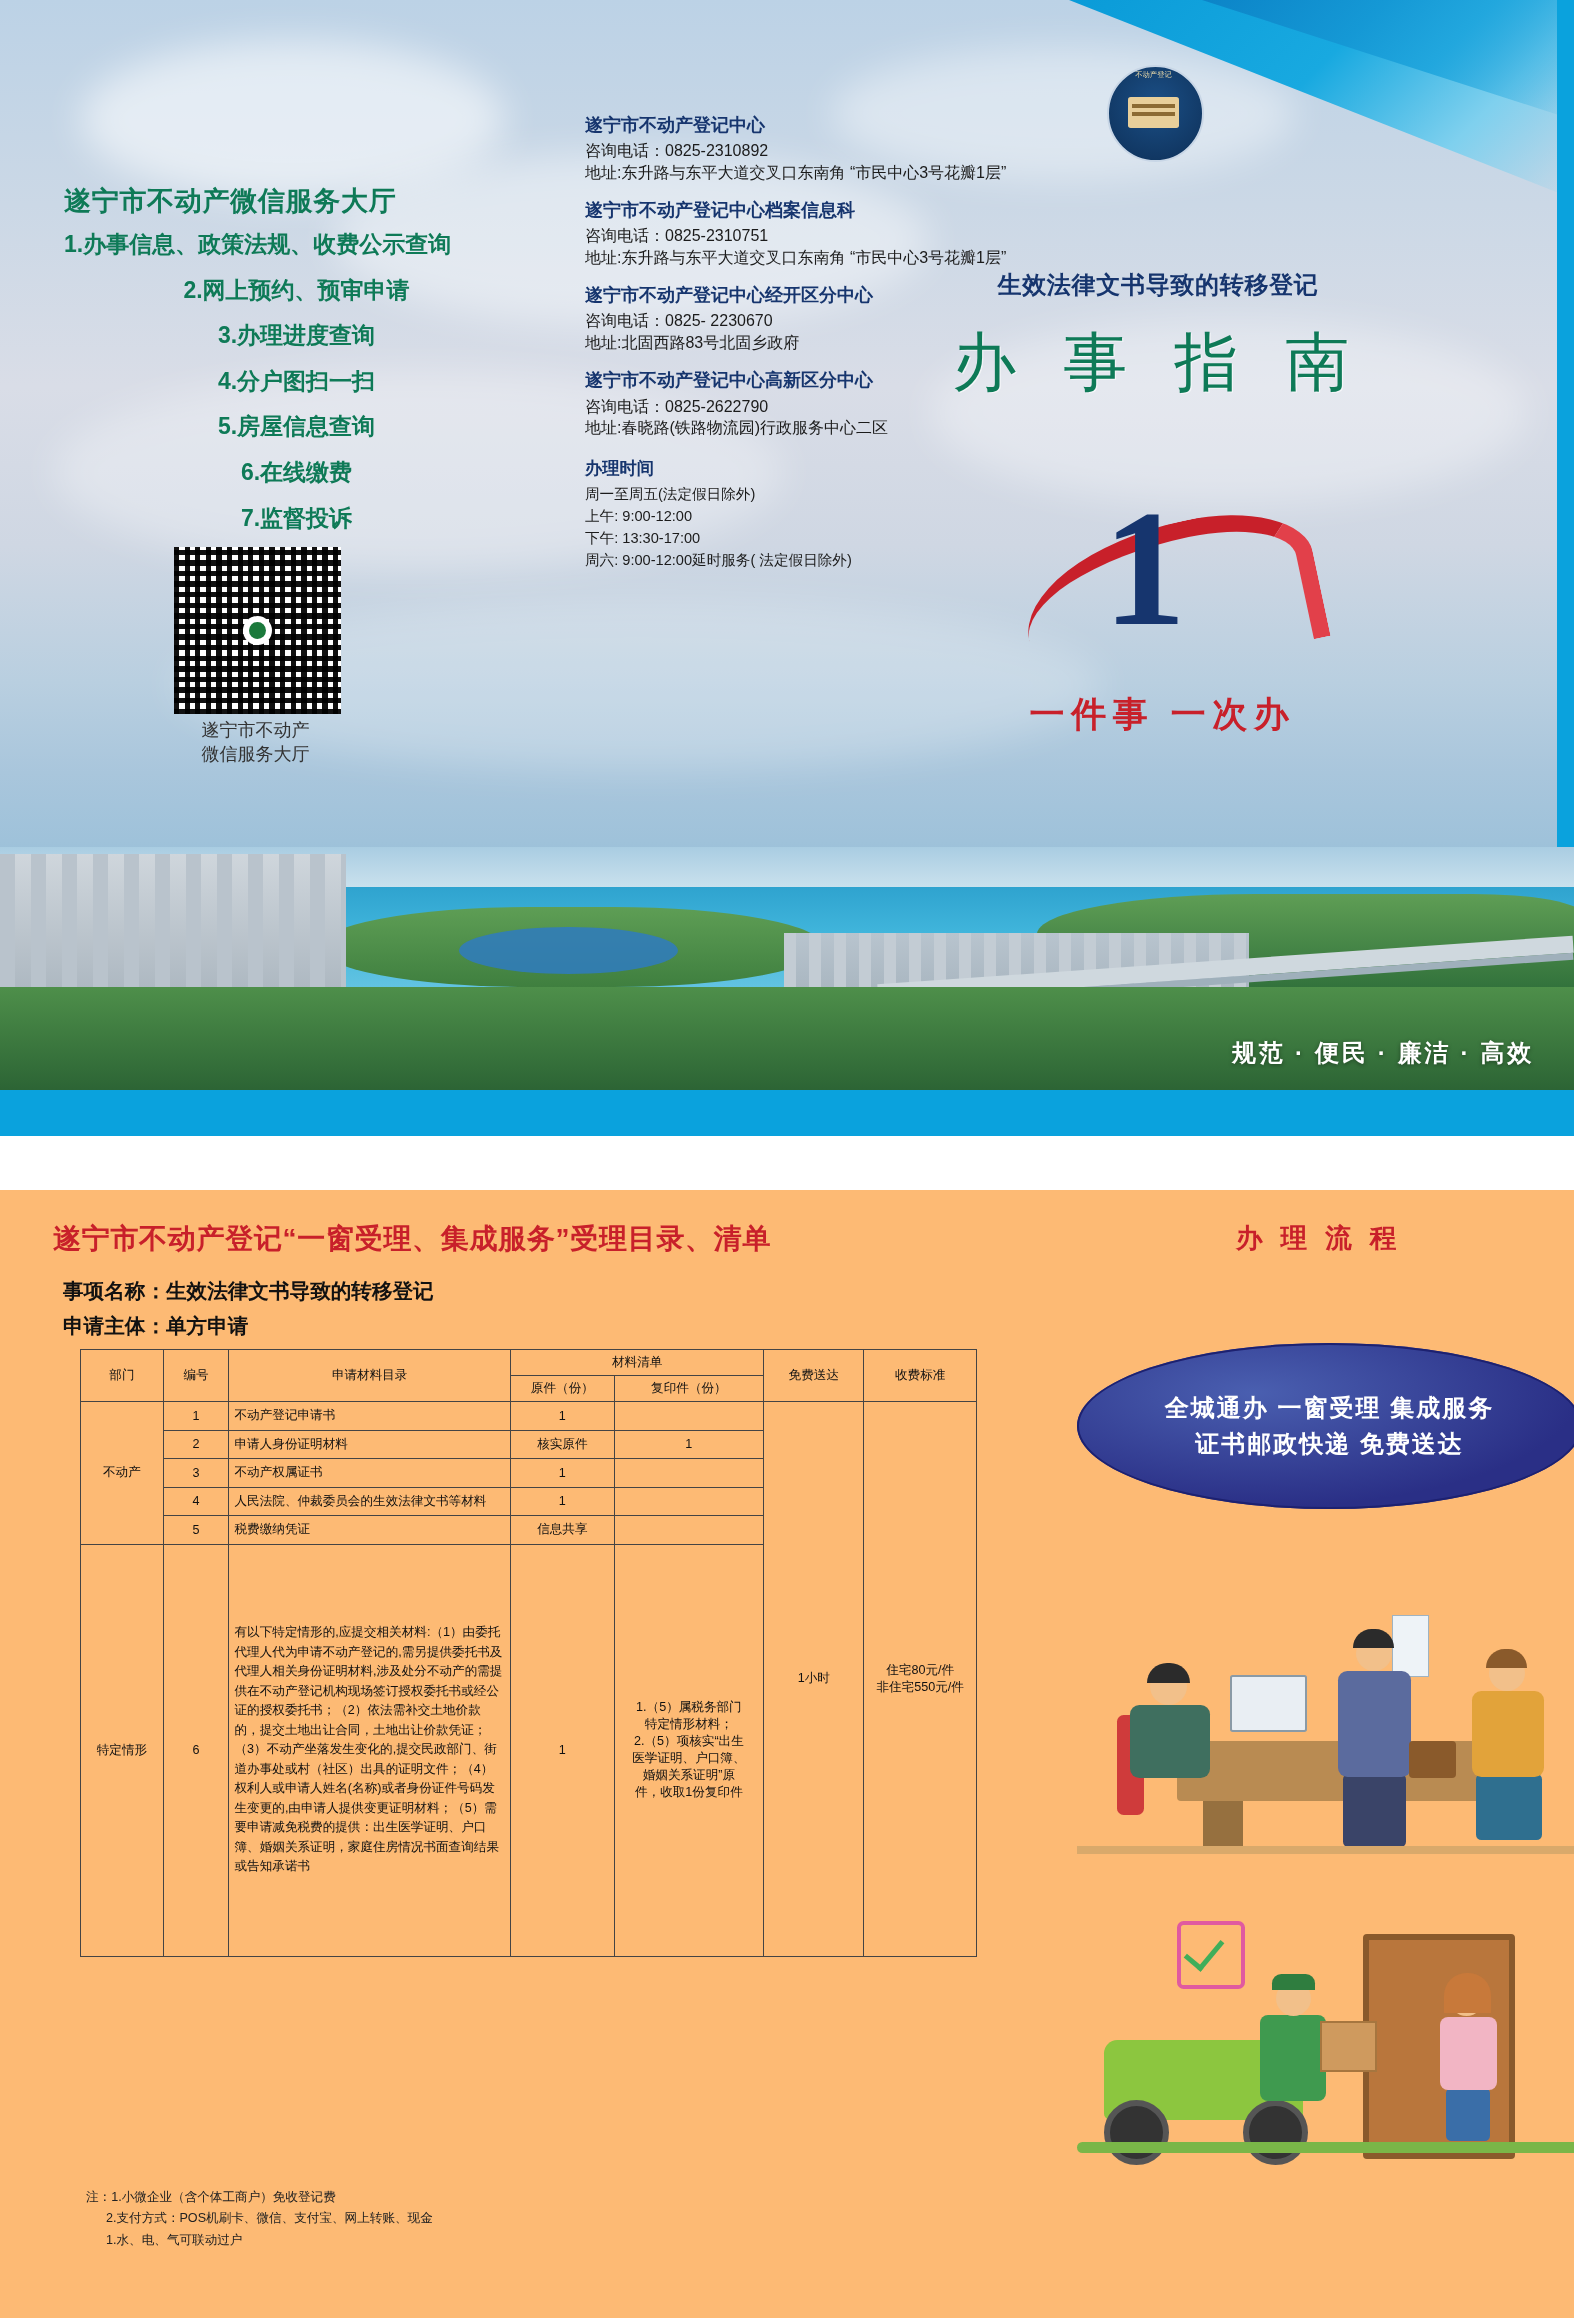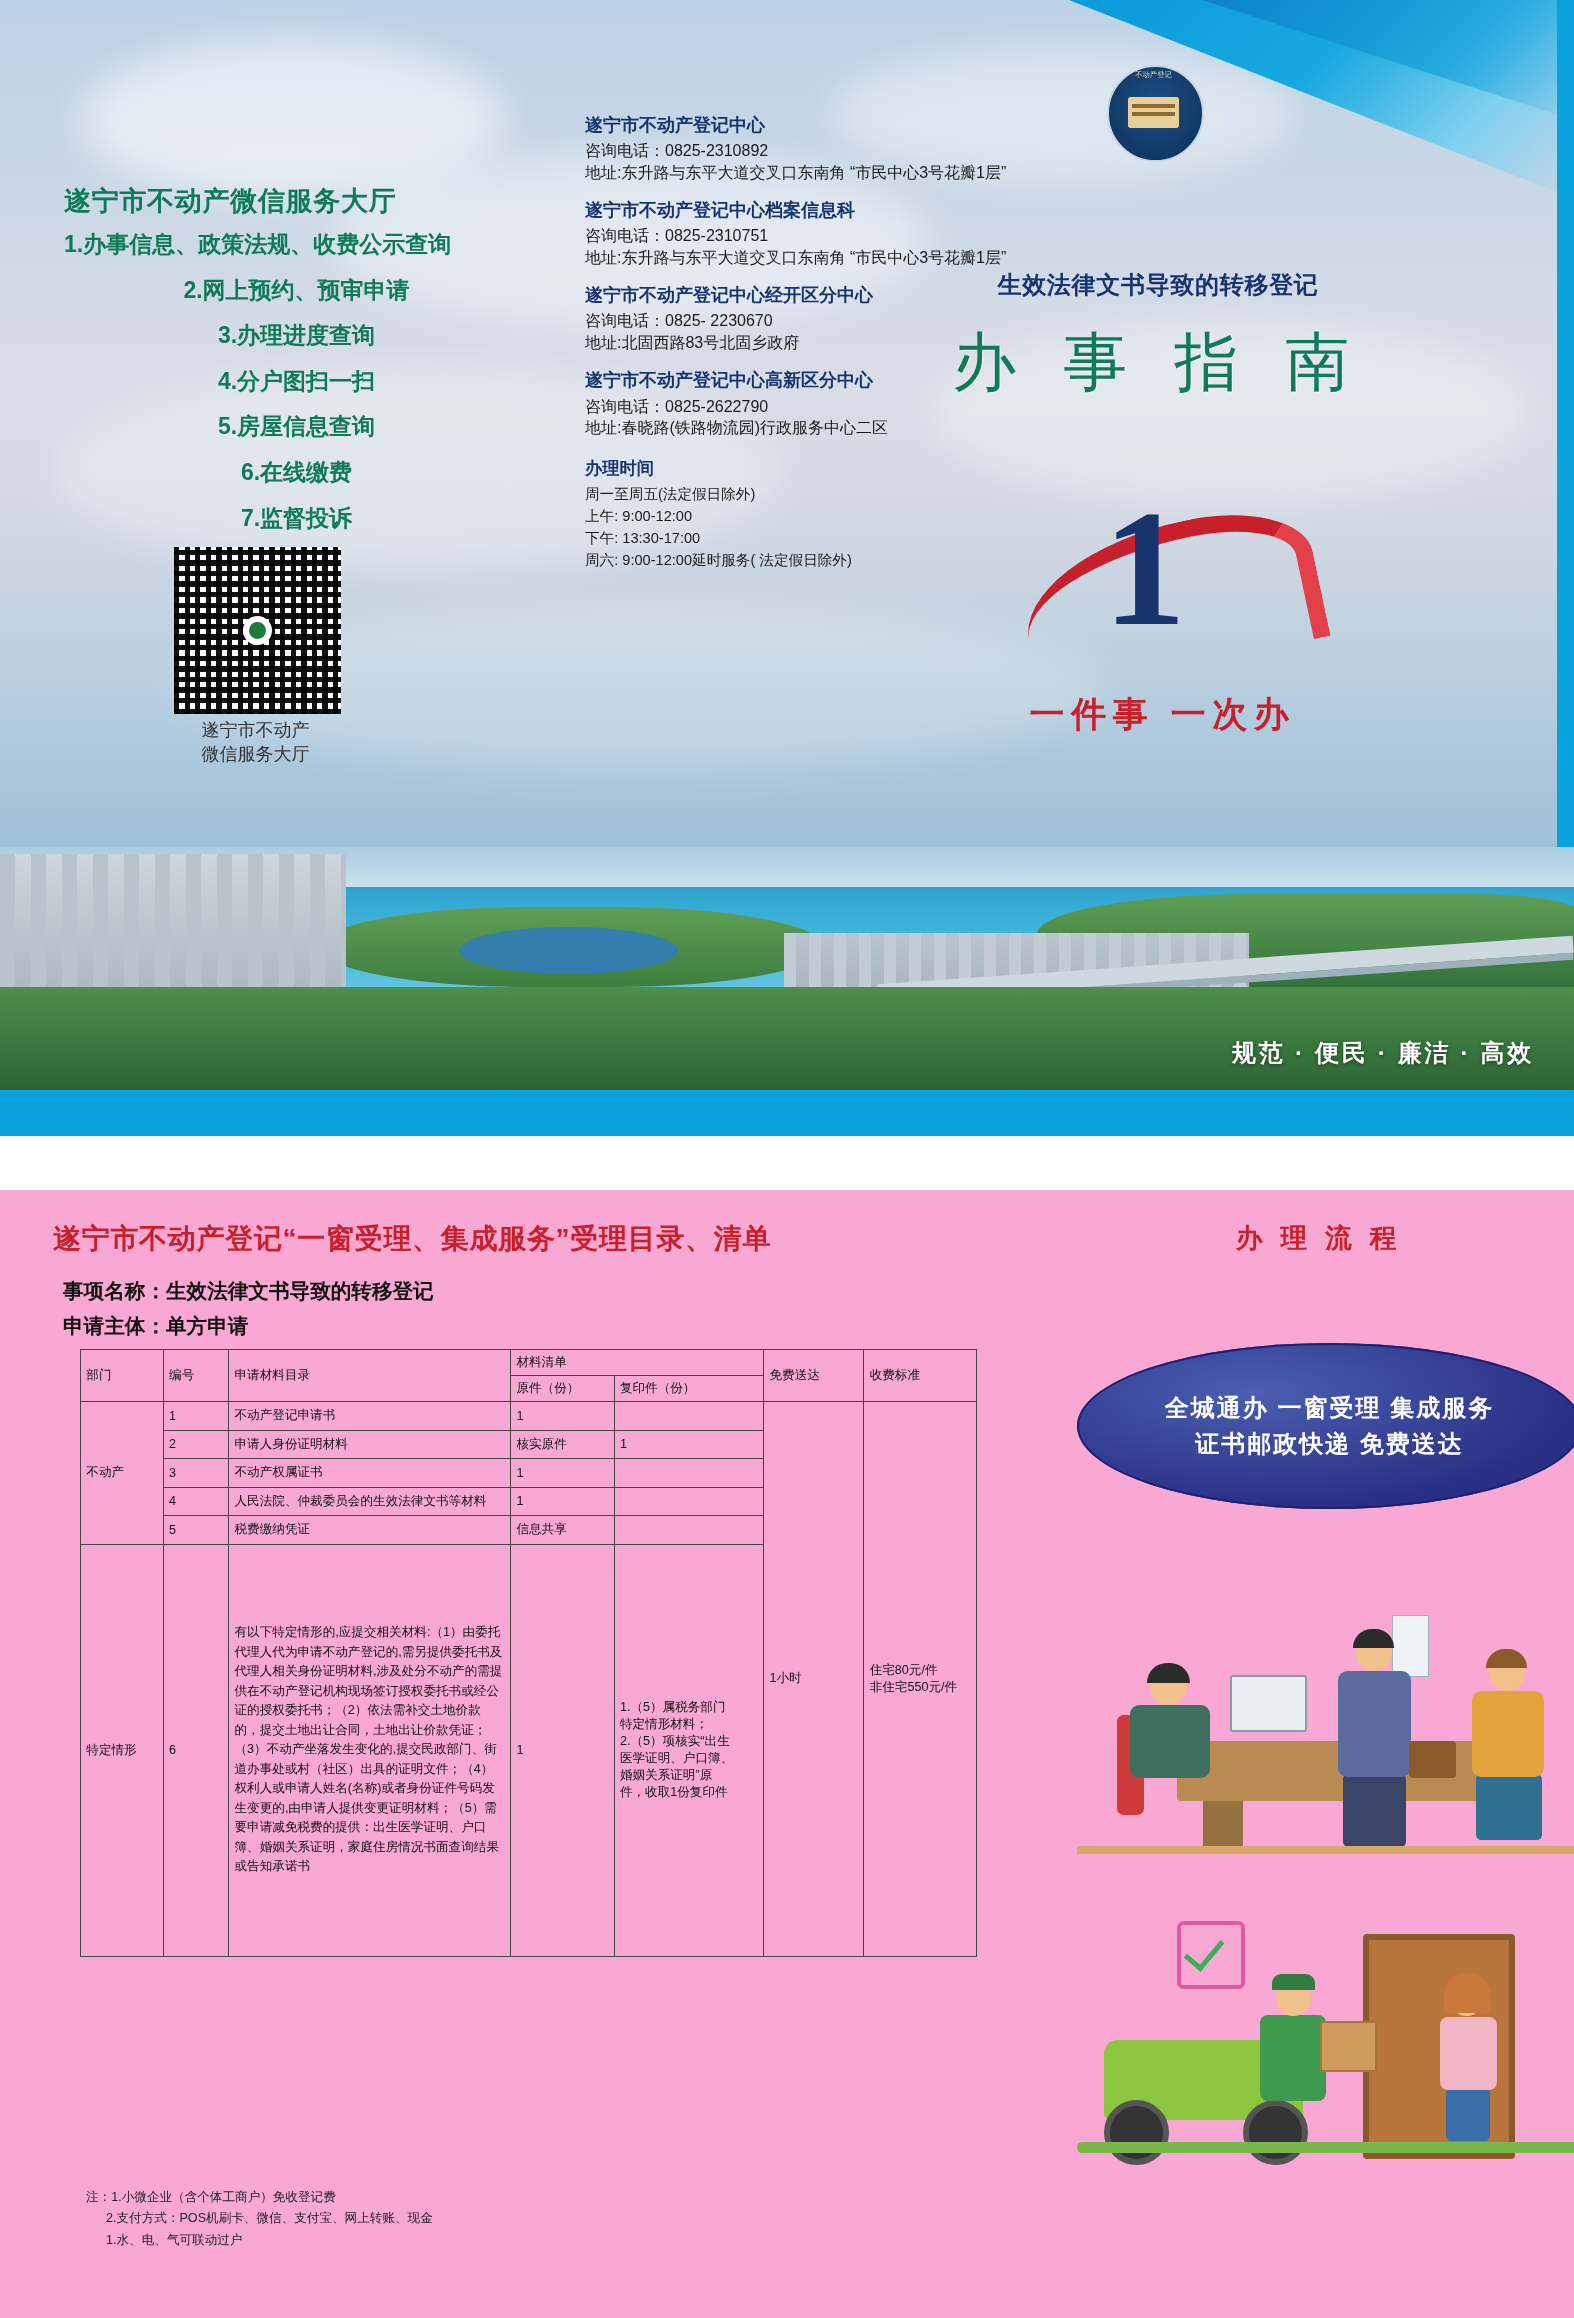--- a/index.html
+++ b/index.html
@@ -141,34 +141,34 @@
     border-top:17.3px solid #c8202a;border-right:17.3px solid #e2404a;
     border-radius:60% 40% 0 0;transform:rotate(-12deg);
   }
   .one-slogan{
     position:absolute;right:199px;top:691px;width:425px;text-align:center;
     font-size:35px;font-weight:bold;color:#c8202a;letter-spacing:6.6px;
   }
 
   
   .bottom{
-    position:absolute;left:0;top:1190px;width:1574px;height:1129px;background:#f9a8d4;
+    position:absolute;left:0;top:1190px;width:1574px;height:1129px;background:#fdba74;
   }
   .b-title{
     position:absolute;left:53px;top:30px;width:997px;
     font-size:28px;font-weight:bold;color:#c8202a;letter-spacing:0.7px;
   }
   .b-meta{position:absolute;left:63px;top:83px;font-size:20.6px;font-weight:bold;color:#111;line-height:1.7;}
   .b-meta span{font-weight:bold;}
 
   table.matrix{
     position:absolute;left:80px;top:159px;width:897px;border-collapse:collapse;
     font-size:12.6px;color:#111;
   }
-  table.matrix th,table.matrix td{border:0.7px solid #444;padding:4px 5.3px;vertical-align:middle;text-align:left;}
+  table.matrix th,table.matrix td{border:0.7px solid #444;padding:4px 5.3px;vertical-align:middle;text-align:center;}
   table.matrix td.left{text-align:left;line-height:1.55;}
   table.matrix th{font-weight:normal;}
   .notes{
     position:absolute;left:86px;top:997px;font-size:12.6px;color:#222;line-height:1.7;
   }
 
   
   .flow-title{
     position:absolute;left:1236px;top:30px;
     font-size:26.6px;font-weight:bold;color:#c8202a;letter-spacing:5.3px;

